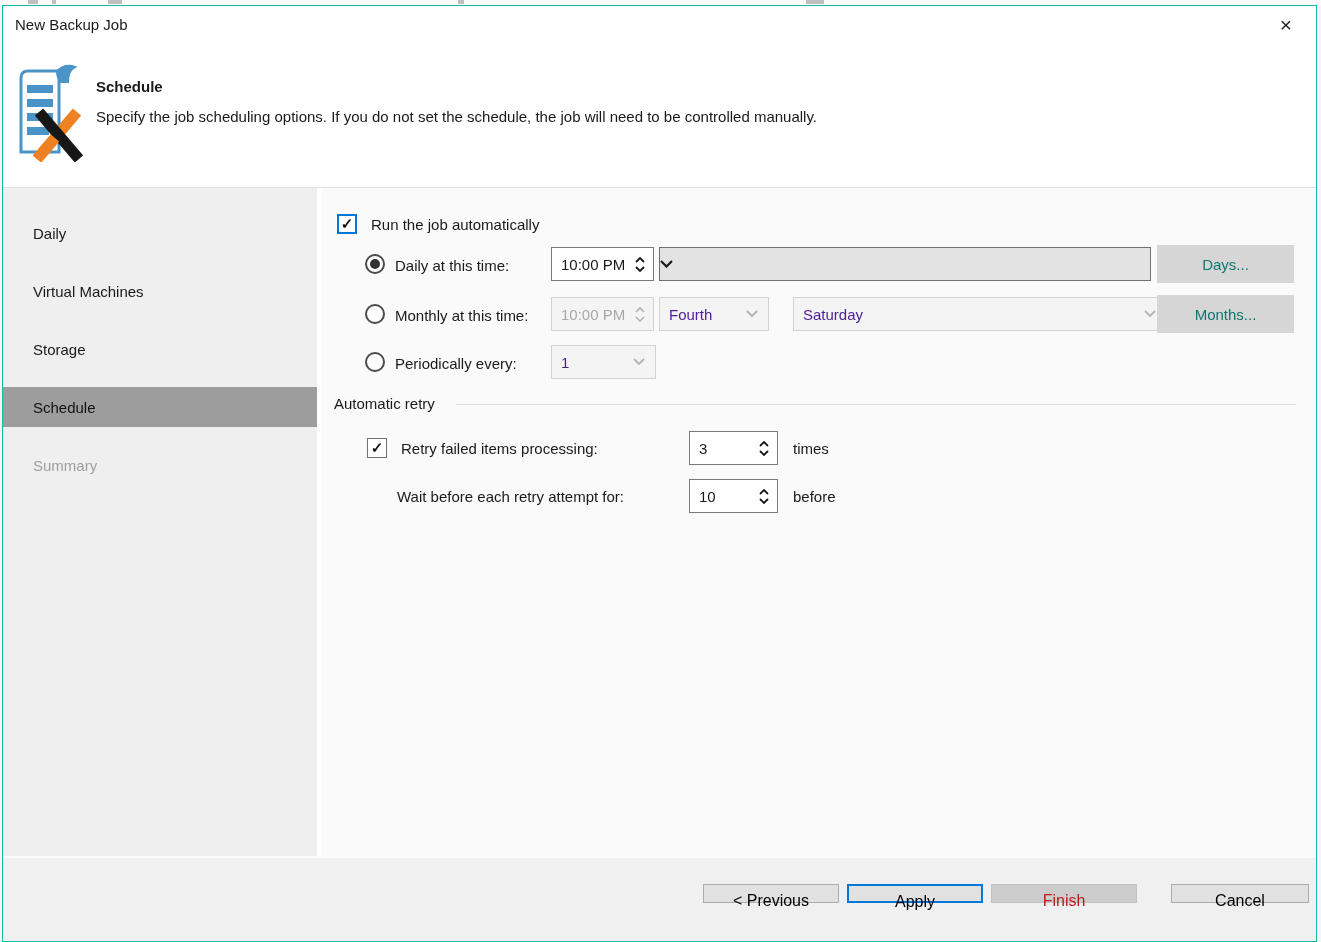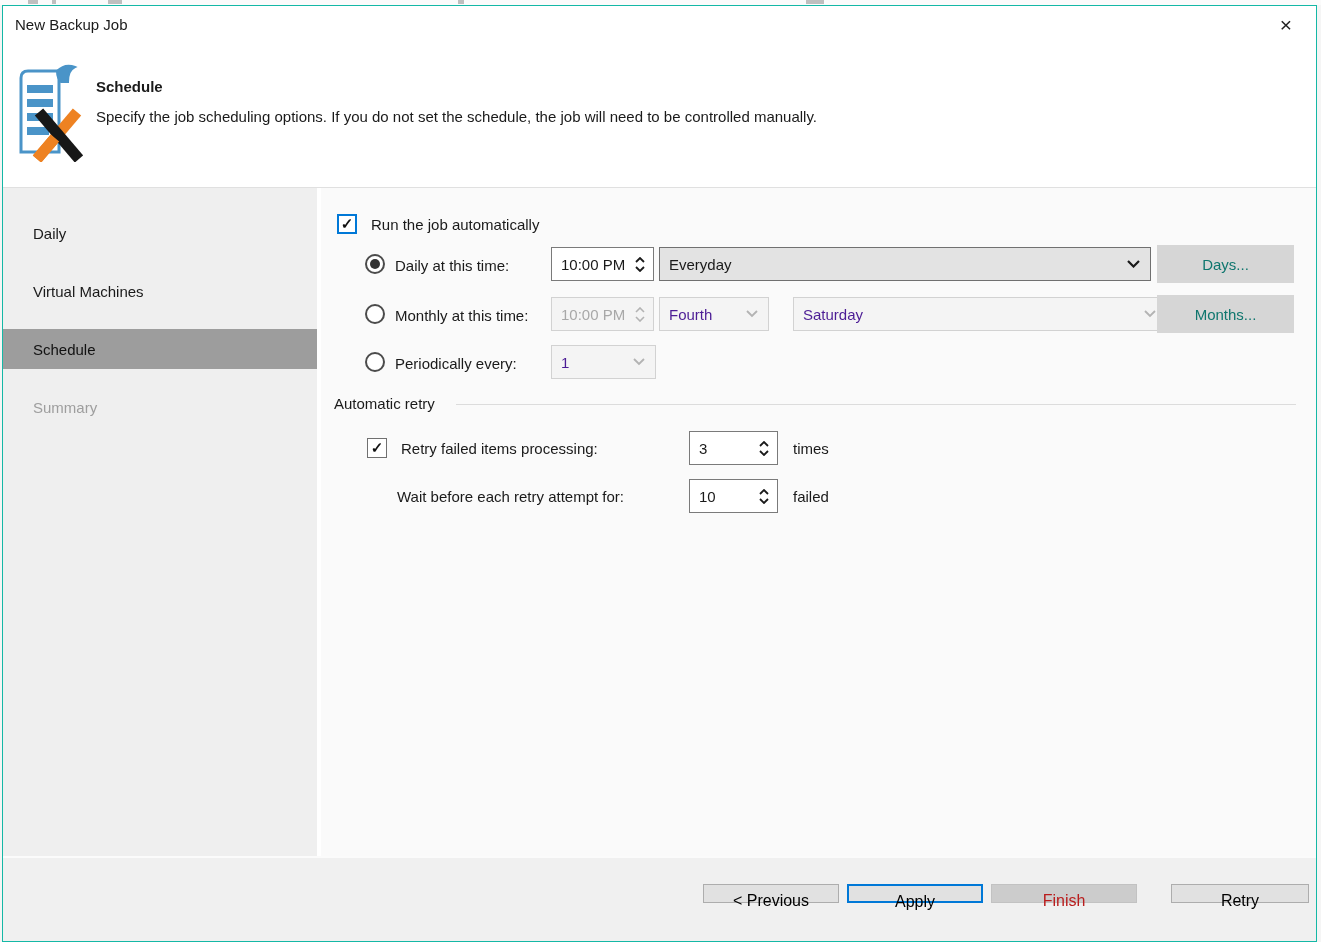--- a/index.html
+++ b/index.html
@@ -105,20 +105,23 @@
     <div class="step-desc">Specify the job scheduling options. If you do not set the schedule, the job will need to be controlled manually.</div>
   </div>
 
   <div class="sidebar">
     <div class="nav-item">
         <span>Daily</span>
       </div>
     <div class="nav-item">
         <span>Virtual Machines</span>
       </div>
+    <div class="nav-item">
+        <span>Storage</span>
+      </div>
     <div class="nav-item selected">
         <span>Schedule</span>
       </div>
     <div class="nav-item disabled">
         <span>Summary</span>
       </div>
   </div>
 
   <div class="content">
 
@@ -134,21 +137,20 @@
       <span class="arrows">
         <svg width="10" height="6" viewBox="0 0 10 6">
             <polyline points="1,5 5,1 9,5" fill="none" stroke="#1a1a1a" stroke-width="1.8"></polyline>
           </svg>
         <svg width="10" height="6" viewBox="0 0 10 6">
             <polyline points="1,1 5,5 9,1" fill="none" stroke="#1a1a1a" stroke-width="1.8"></polyline>
           </svg>
       </span>
     </div>
     <div class="ctl combo" style="left:338px; top:59px; width:492px;">
-      <span class="val">Everyday</span>
       <span class="chev">
         <svg width="13" height="8" viewBox="0 0 13 8">
             <polyline points="1,1 6.5,6.5 12,1" fill="none" stroke="#1a1a1a" stroke-width="2.2"></polyline>
           </svg>
       </span>
     </div>
     <button class="ctl mini-btn" style="left:836px; top:57px; width:137px;">Days...</button>
 
     <div class="ctl radio" style="left:44px; top:116px;"></div>
     <div class="ctl lbl" style="left:74px; top:118px;">Monthly at this time:</div>
@@ -217,23 +219,23 @@
       <span class="val">10</span>
       <span class="arrows">
         <svg width="10" height="6" viewBox="0 0 10 6">
             <polyline points="1,5 5,1 9,5" fill="none" stroke="#1a1a1a" stroke-width="1.8"></polyline>
           </svg>
         <svg width="10" height="6" viewBox="0 0 10 6">
             <polyline points="1,1 5,5 9,1" fill="none" stroke="#1a1a1a" stroke-width="1.8"></polyline>
           </svg>
       </span>
     </div>
-    <div class="ctl lbl" style="left:472px; top:299px;">failed</div>
+    <div class="ctl lbl" style="left:472px; top:299px;">before</div>
   </div>
 
   <div class="footer">
     <button class="btn" style="left:700px; width:136px;">&lt; Previous</button>
     <button class="btn default" style="left:844px; width:136px;">Apply</button>
     <button class="btn disabled" style="left:988px; width:146px;">Finish</button>
-    <button class="btn" style="left:1168px; width:138px;">Retry</button>
+    <button class="btn" style="left:1168px; width:138px;">Cancel</button>
   </div>
 
 </div>
 
 </body></html>

